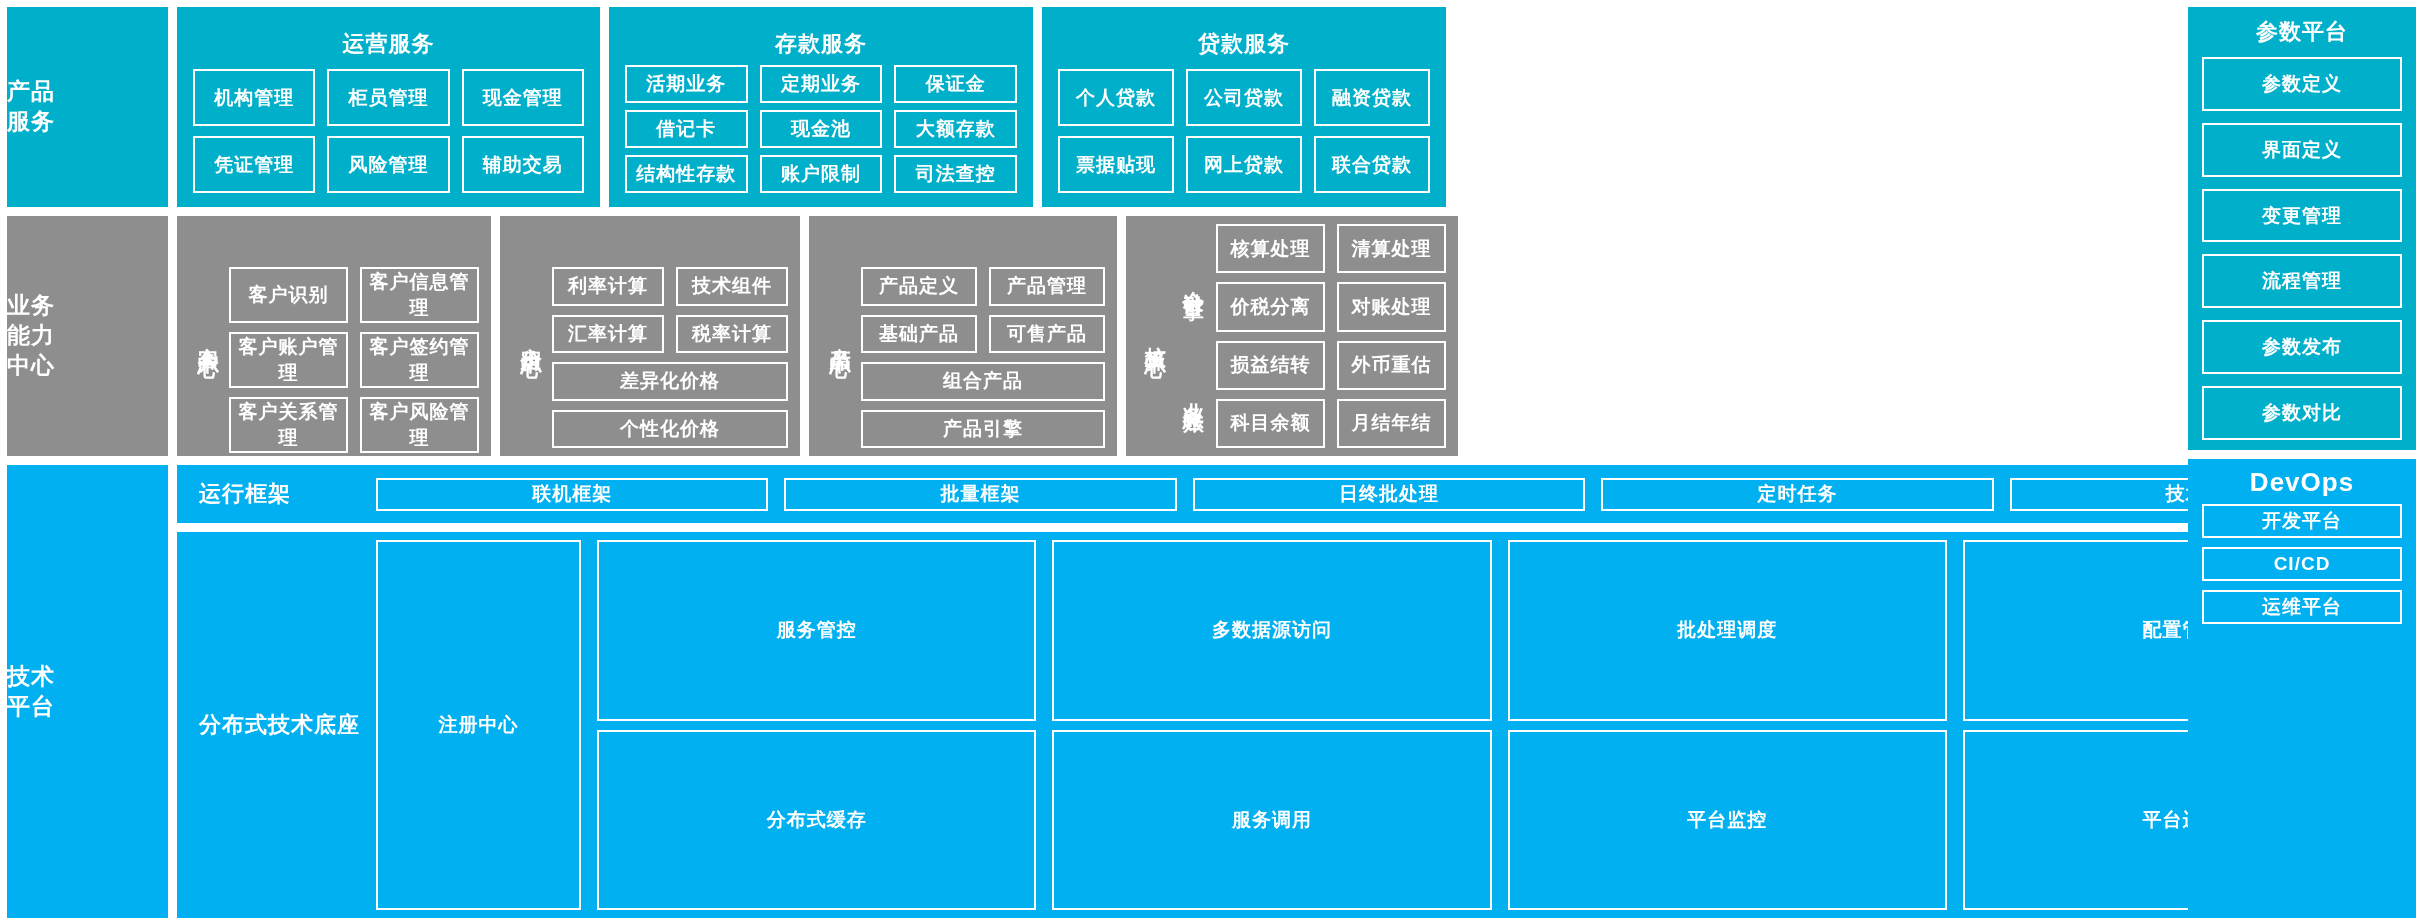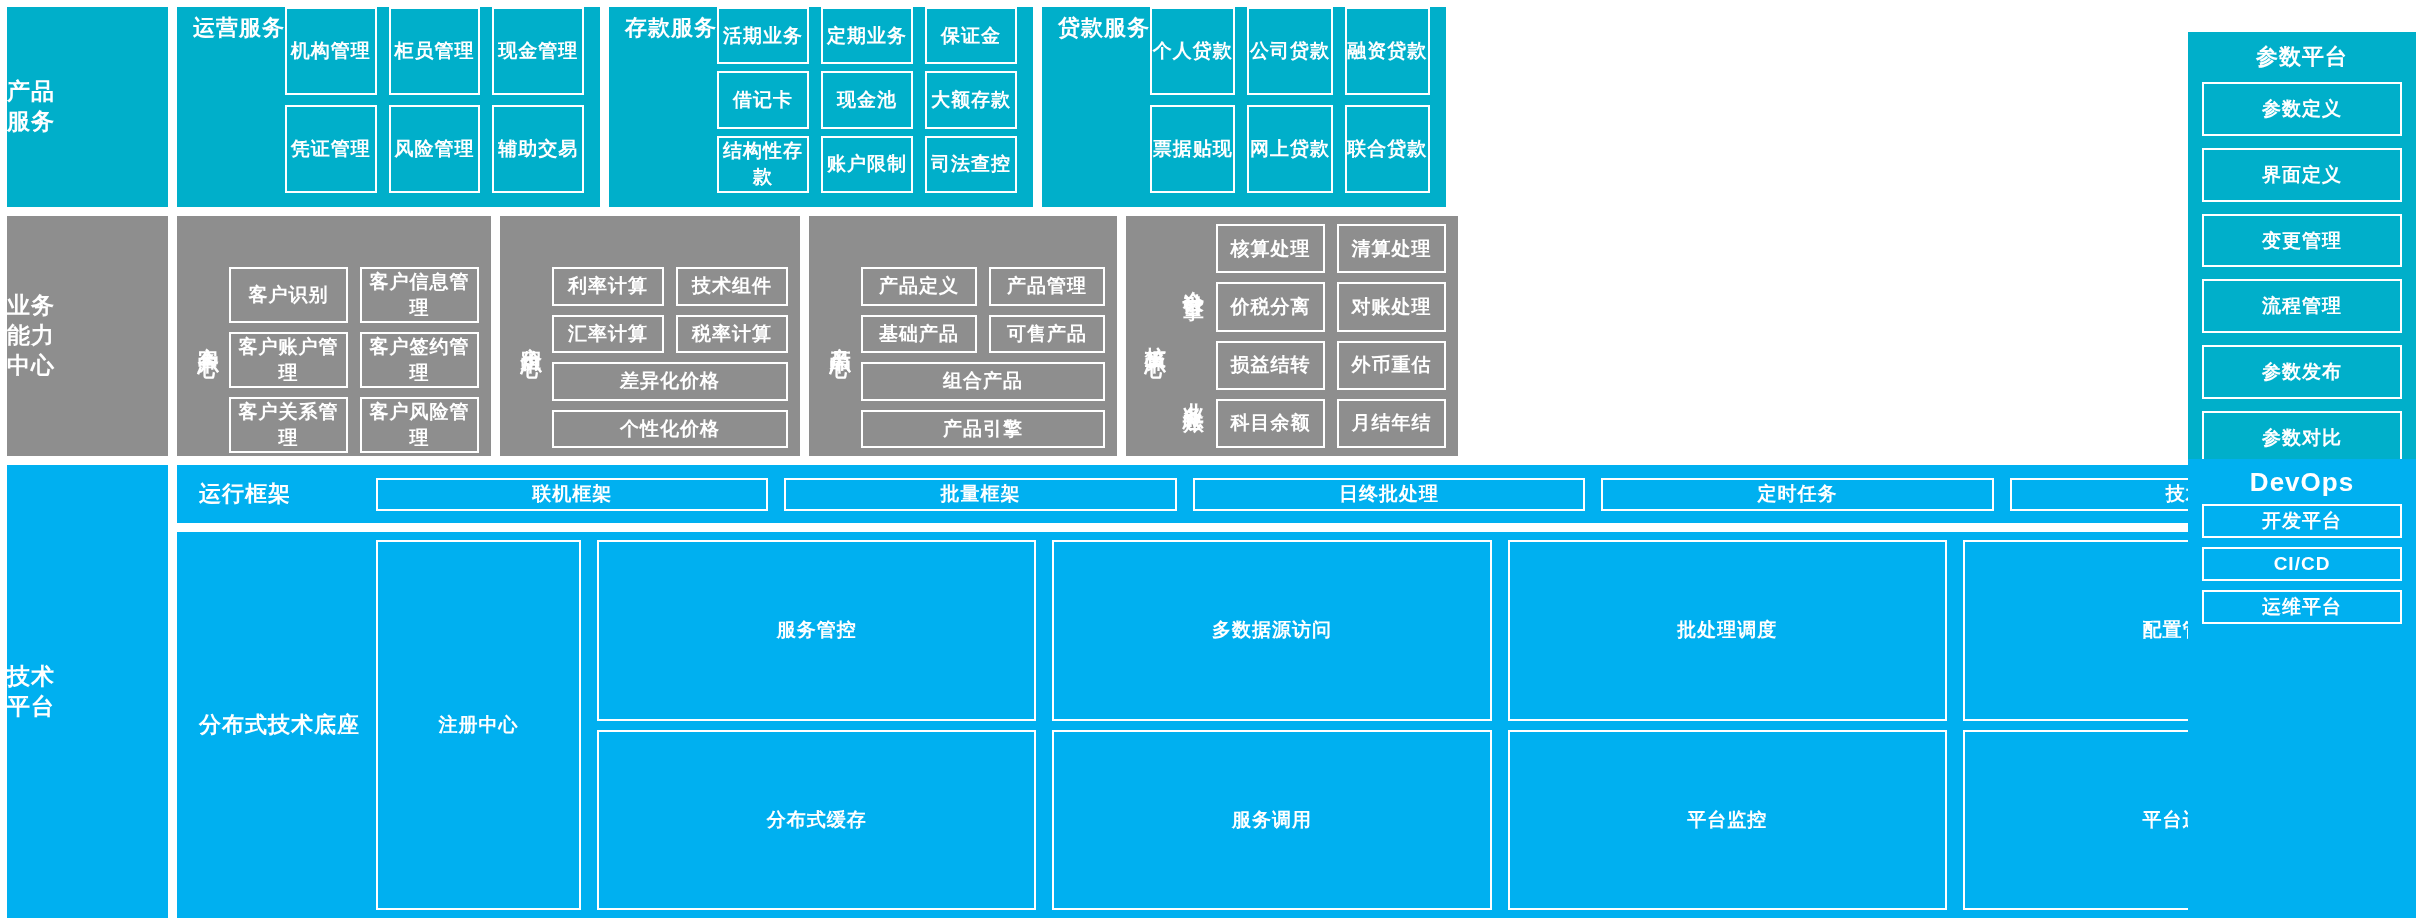--- a/index.html
+++ b/index.html
@@ -24,22 +24,22 @@
     flex:0 0 161px;
     display:flex;align-items:center;justify-content:flex-start;
     color:#ffffff;font-weight:bold;font-size:23px;line-height:1.30;
     text-align:center;box-sizing:border-box;letter-spacing:1px;
   }
   .spine span{display:block;}
 
   
   .r1{height:200px;}
   .grp{
-    display:flex;flex-direction:row;box-sizing:border-box;
-    padding:0 16px 14px 16px;
+    display:flex;flex-direction:column;box-sizing:border-box;
+    padding:16px 16px 14px 16px;
   }
   .grp-title{
     color:#ffffff;font-size:22px;font-weight:bold;text-align:center;
     padding:6px 0 10px 0;letter-spacing:1px;
   }
   .cells{display:flex;flex-direction:column;gap:10px;flex:1;justify-content:center;}
   .cellrow{display:flex;gap:12px;flex:1;}
   .cell{
     flex:1;border:2px solid #ffffff;color:#ffffff;
     display:flex;align-items:center;justify-content:center;
@@ -51,21 +51,21 @@
   .g-loan{flex:0 0 404px;}
 
   
   .g-dep .cells{gap:7px;}
   .g-dep .grp-title{padding:6px 0 6px 0;}
 
   
   .paramcol{
     position:absolute;left:2188px;top:7px;width:228px;height:443px;
     box-sizing:border-box;padding:6px 14px 10px 14px;
-    display:flex;flex-direction:column;margin-top:25px;
+    display:flex;flex-direction:column;
   }
   .paramcol .grp-title{padding:4px 0 10px 0;}
   .paramcol .cells{gap:12px;justify-content:space-between;}
   .paramcol .cell{font-size:19px;}
 
   
   .devops{
     position:absolute;left:2188px;top:459px;width:228px;height:453px;
     box-sizing:border-box;padding:6px 14px 10px 14px;
     display:flex;flex-direction:column;

